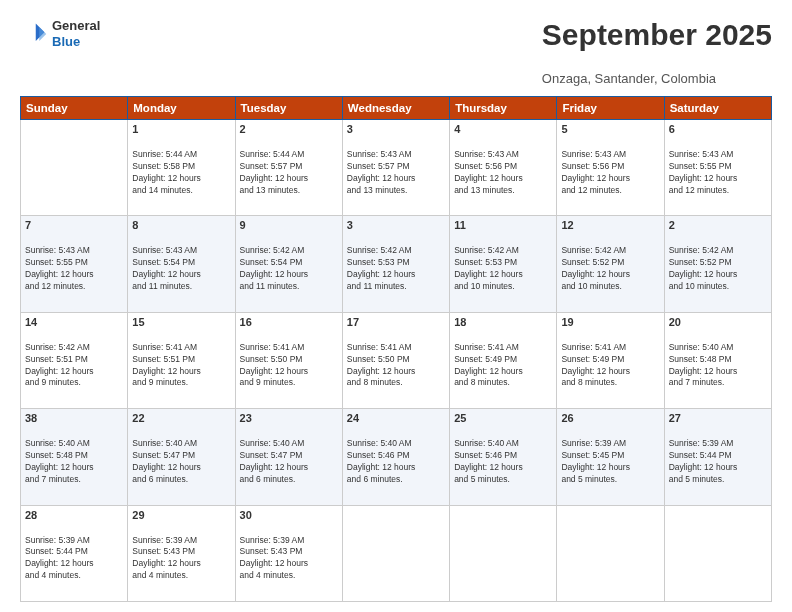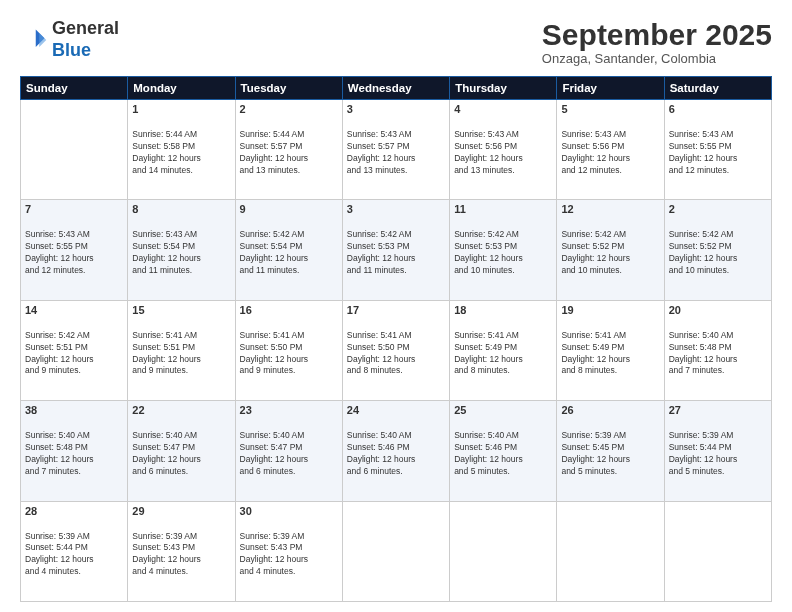--- a/index.html
+++ b/index.html
@@ -22,51 +22,52 @@
       justify-content: space-between;
       align-items: flex-start;
       margin-bottom: 10px;
     }
     .logo {
       display: flex;
       align-items: center;
       gap: 4px;
     }
     .logo-text {
-      font-size: 18px;
+      font-size: 13px;
       font-weight: bold;
       color: #333;
       line-height: 1.2;
     }
     .logo-blue { color: #1a6ab5; }
     .logo-icon {
       width: 28px;
       height: 28px;
     }
     .title-block {
     }
     .month-title {
       font-size: 30px;
       font-weight: bold;
       color: #333;
       line-height: 1.1;
     }
     .subtitle {
       font-size: 13px;
       color: #555;
+      margin-top: 20px;
     }
     .calendar {
       flex: 1;
       border: 1px solid #ccc;
       border-collapse: collapse;
       width: 100%;
       table-layout: fixed;
     }
     .calendar th {
-      background-color: #0f172a;
+      background-color: #c2410c;
       color: #fff;
       font-size: 11.5px;
       font-weight: bold;
       text-align: left;
       padding: 5px 5px;
       border: 1px solid #1a5ba0;
     }
     .calendar td {
       vertical-align: top;
       border: 1px solid #ccc;

